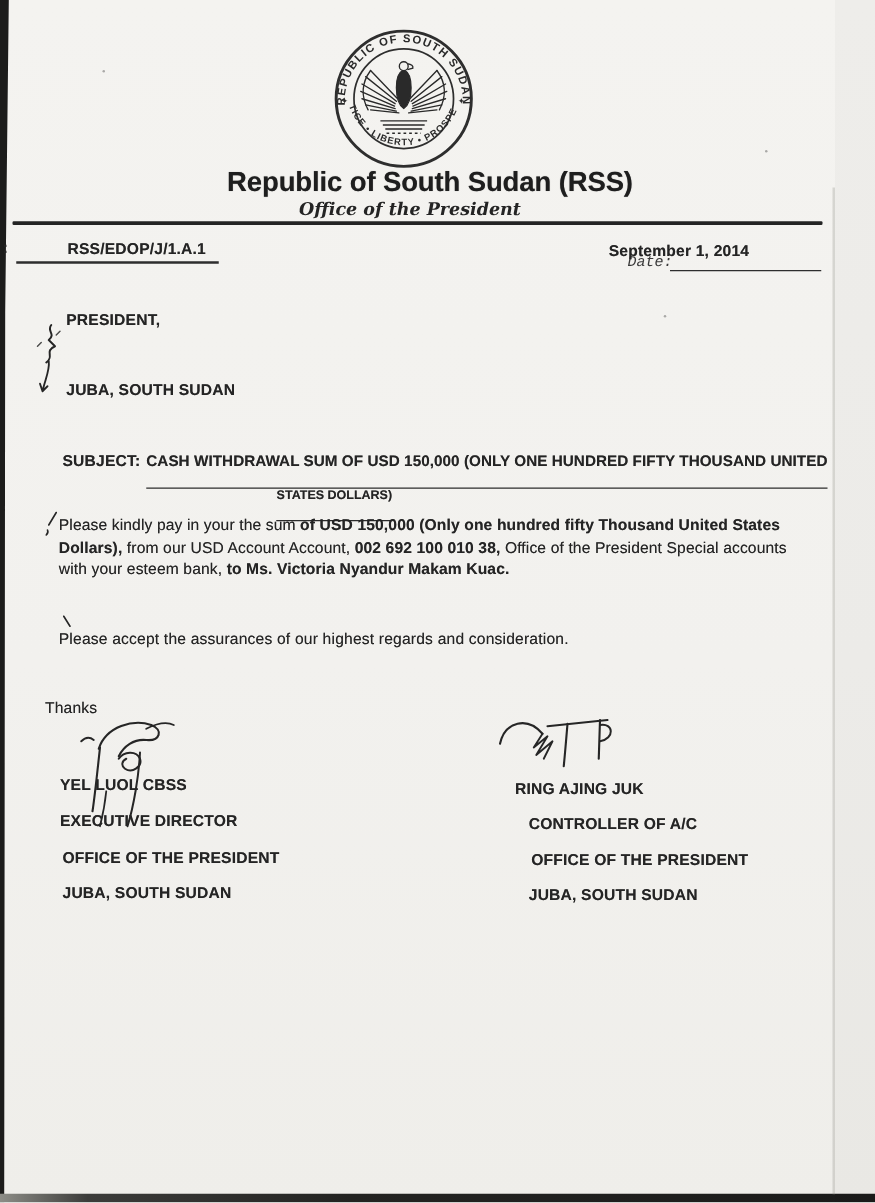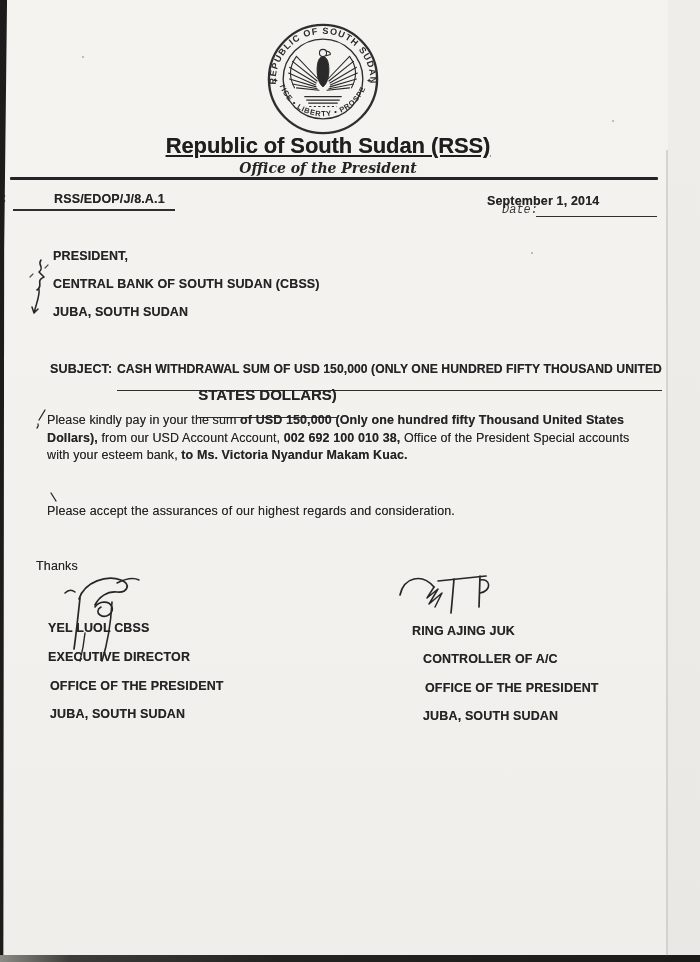--- a/index.html
+++ b/index.html
@@ -17,22 +17,22 @@
   .hline{background:#2e2e2e;}
   
   #left-edge{left:0;top:0;width:8px;height:962px;background:#1c1c1b;
     clip-path:polygon(0 0,88% 0,52% 26%,42% 100%,0 100%);}
   #bottom-edge{left:0;top:955px;width:700px;height:7px;
     background:linear-gradient(to right,#8d8d87 0%,#3c3c3a 10%,#232321 40%,#1b1b1a 100%);}
   #right-paper-line{left:666px;top:150px;width:2px;height:806px;background:rgba(110,108,100,.22);}
   #right-shade{left:668px;top:0;width:32px;height:962px;background:rgba(0,0,0,.025);}
   .speck{width:2px;height:2px;border-radius:50%;background:rgba(0,0,0,.3);}
   
-  #title{left:0;top:133px;width:656px;text-align:center;font-size:22px;font-weight:700;
-    letter-spacing:-.1px;color:#1e1e1e;text-shadow:0 0 .6px rgba(30,30,30,.6);text-decoration:underline;}
+  #title{left:16px;top:133px;width:656px;text-align:center;font-size:22px;font-weight:700;
+    letter-spacing:-.1px;color:#1e1e1e;text-shadow:0 0 .6px rgba(30,30,30,.6);}
   #subtitle{left:0;top:160px;width:656px;text-align:center;
     font-family:"DejaVu Serif",serif;font-style:italic;font-weight:600;font-size:14px;color:#242424;}
   #rule{left:10px;top:177px;width:648px;height:3px;background:#242424;border-radius:1px;}
   
   #ref-colon{left:2px;top:190px;font-size:13px;font-weight:700;}
   #ref-number{left:54px;top:192px;}
   #ref-underline{left:13px;top:209px;width:162px;height:1.6px;}
   #date-value{left:487px;top:194px;}
   #date-label{left:502px;top:203px;font-family:Liberation Mono, monospace;font-style:italic;
     font-size:12px;color:#3a3a3a;}
@@ -85,40 +85,39 @@
         <path d="M 46,88 L 74,88" stroke-dasharray="2.2,2.4"></path>
       </g>
     </g>
   </svg>
 
   <div id="title" class="abs">Republic of South Sudan (RSS)</div>
   <div id="subtitle" class="abs">Office of the President</div>
   <div id="rule" class="abs"></div>
 
   <div id="ref-colon" class="abs ink">:</div>
-  <div id="ref-number" class="abs ink b fs12 nw">RSS/EDOP/J/8.A.1</div>
+  <div id="ref-number" class="abs ink b fs12 nw">RSS/EDOP/J/1.A.1</div>
   <div id="ref-underline" class="abs hline"></div>
   <div id="date-label" class="abs nw">Date:</div>
   <div id="date-value" class="abs ink b fs12 nw">September 1, 2014</div>
   <div id="date-underline" class="abs hline"></div>
 
   <div class="abs ink b fs12 nw" style="left:53px;top:249px">PRESIDENT,</div>
-  <div class="abs ink b fs12 nw" style="left:53px;top:277px">CENTRAL BANK OF SOUTH SUDAN (CBSS)</div>
   <div class="abs ink b fs12 nw" style="left:53px;top:305px">JUBA, SOUTH SUDAN</div>
 
   <svg class="abs stroke" style="left:25px;top:258px" width="28" height="62" viewBox="0 0 28 62" stroke="#262626" fill="none" stroke-linecap="round" stroke-linejoin="round">
     <path d="M 16,2 C 12,7 20,9 14,14 L 19,19 C 10,23 19,27 12,32" stroke-width="1.6"></path>
     <path d="M 14,31 C 15,38 11,46 9,55 M 9,55 L 7,49 M 9,55 L 13,51" stroke-width="1.5"></path>
     <path d="M 20,10 l 3,-3 M 8,16 l -3,3" stroke-width="1.2" opacity=".8"></path>
   </svg>
 
   <div class="abs ink b fs12 nw" style="left:50px;top:362px">SUBJECT:</div>
   <div class="abs ink b nw ul" style="left:117px;top:362px;font-size:12.2px;letter-spacing:.05px">CASH WITHDRAWAL SUM OF USD 150,000 (ONLY ONE HUNDRED FIFTY THOUSAND UNITED</div>
   <div class="abs" style="left:160px;top:386px;width:215px;text-align:center">
-    <span class="ink b nw ul" style="font-size:15px">STATES DOLLARS)</span>
+    <span class="ink b nw ul" style="font-size:10px">STATES DOLLARS)</span>
   </div>
 
   <svg class="abs stroke" style="left:34px;top:408px" width="14" height="22" viewBox="0 0 14 22" stroke="#2a2a2a" fill="none" stroke-linecap="round">
     <path d="M 11,2 L 5,12" stroke-width="1.3"></path>
     <path d="M 4,16 q 1,2 -1,4" stroke-width="1.3"></path>
   </svg>
 
   <div id="para1" class="abs ink">
     <span>Please kindly pay in your the sum </span><span class="b">of USD 150,000 (Only one hundred fifty Thousand United States Dollars),</span><span> from our USD Account Account, </span><span class="b">002 692 100 010 38,</span><span> Office of the President Special accounts with your esteem bank, </span><span class="b">to Ms. Victoria Nyandur Makam Kuac.</span>
   </div>

